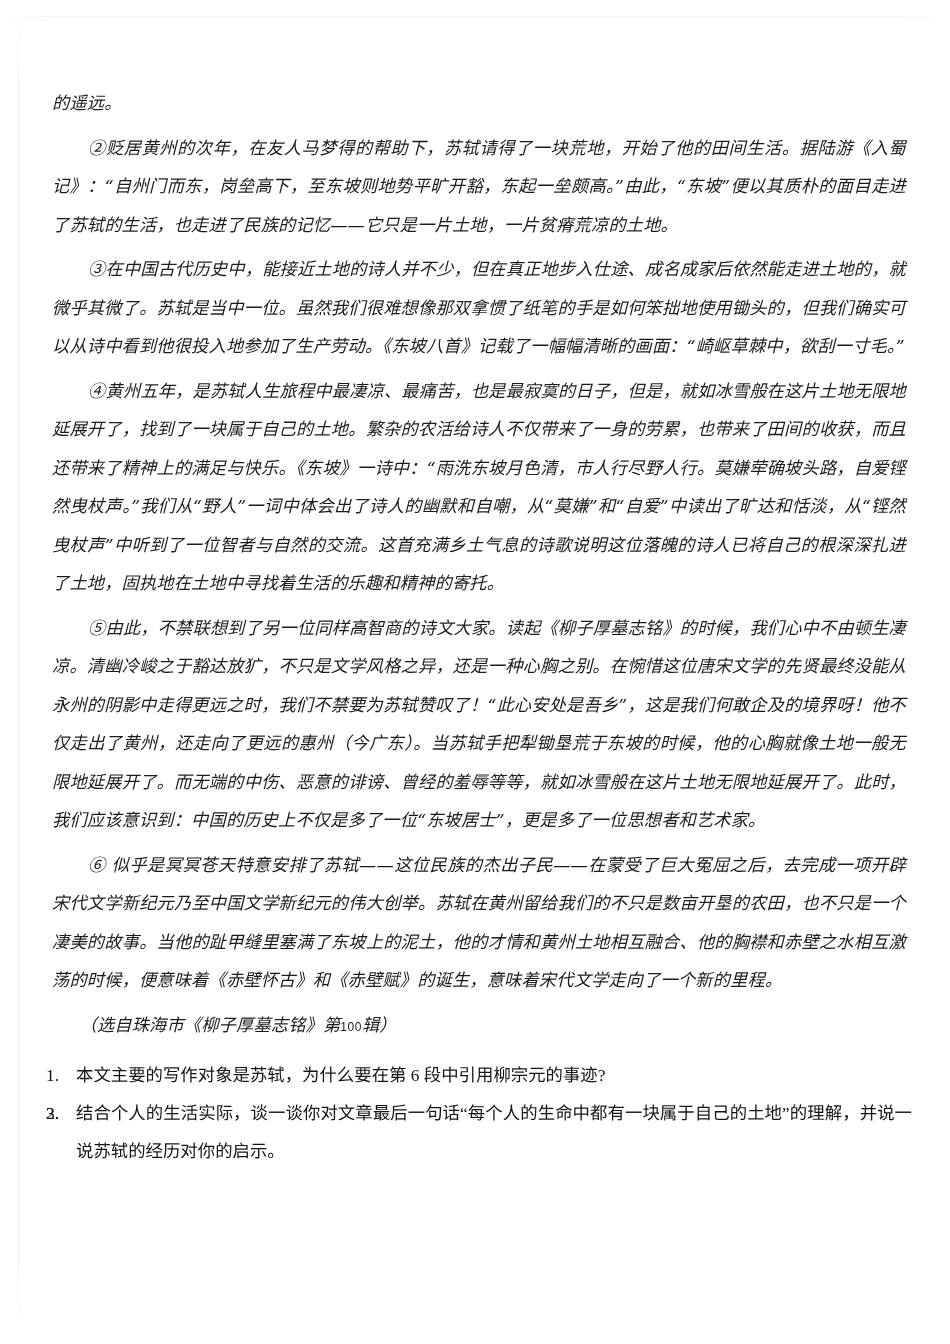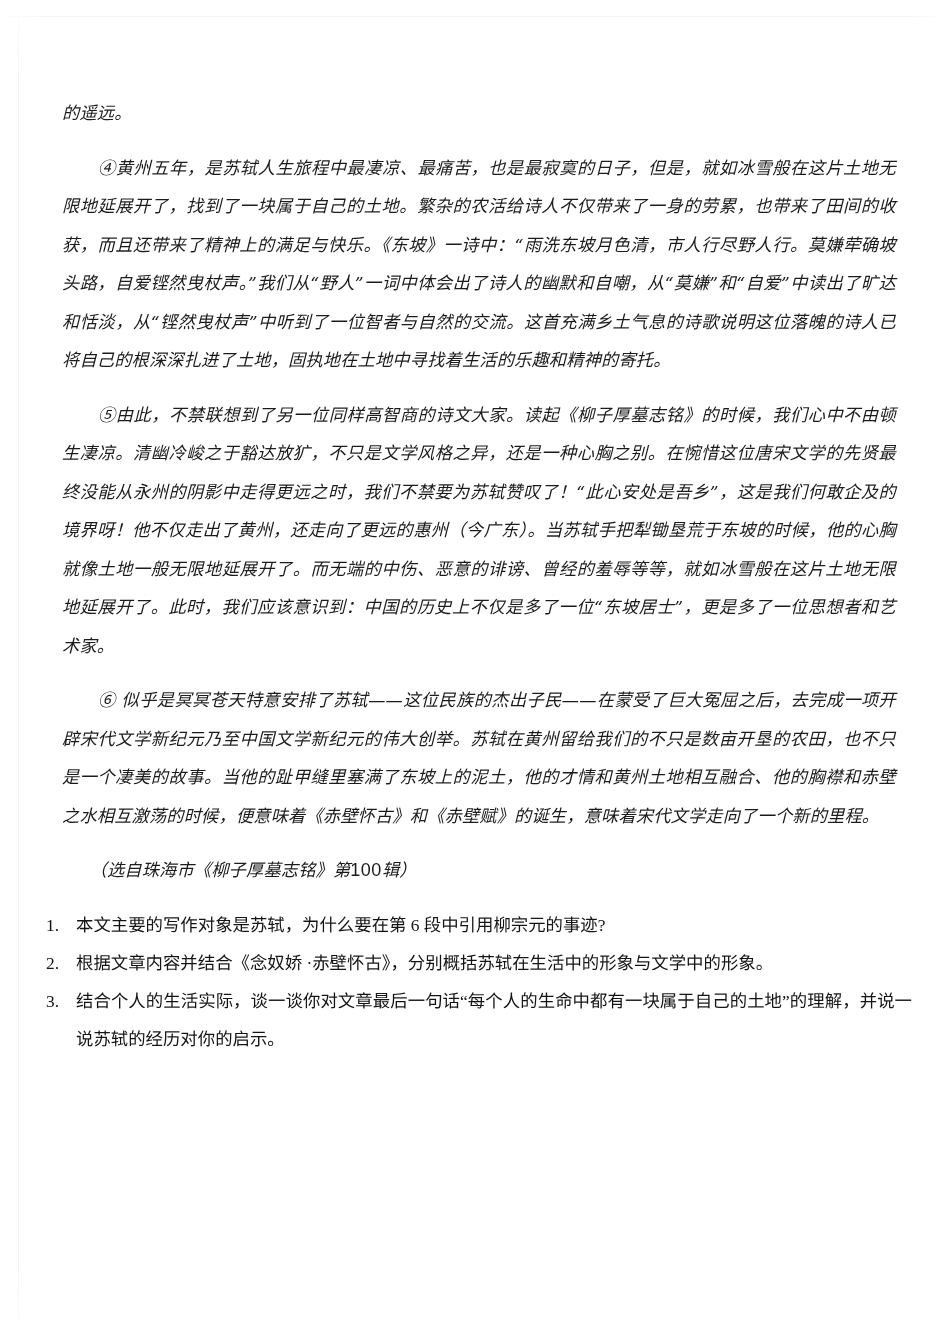--- a/index.html
+++ b/index.html
@@ -28,41 +28,41 @@
     font-family: "DejaVu Serif", "Liberation Serif", serif;
     font-size: 17.2px;
     line-height: 38.5px;
     color: #1b1b1b;
     text-align: justify;
     text-justify: inter-ideograph;
     letter-spacing: 0.2px;
     margin: 0;
   }
   .passage p {
-    margin: 16px;
+    margin: 6px;
     padding: 0;
     text-align: justify;
     text-justify: inter-ideograph;
     font-style: italic;
   }
   .p-indent {
     text-indent: 2.1em;
   }
   .p-flush {
     text-indent: 0;
   }
   
   .credit {
     text-indent: 1.6em;
     font-style: italic;
   }
   .credit .latin {
     font-style: normal;
     font-family: "Liberation Sans", sans-serif;
-    font-size: 18px;
+    font-size: 12px;
     letter-spacing: .5px;
   }
   
   .questions {
     margin-top: 10px;
     font-family: "Liberation Serif", "DejaVu Serif", serif;
     font-size: 17.4px;
     line-height: 38px;
     color: #141414;
   }
@@ -106,38 +106,40 @@
 
   <div class="edge-top"></div>
   <div class="edge-left"></div>
 
   <div class="content">
 
     <div class="passage">
 
       <p class="p-flush">的遥远。</p>
 
+      <p class="p-indent">②贬居黄州的次年，在友人马梦得的帮助下，苏轼请得了一块荒地，开始了他的田间生活。据陆游《入蜀记》：“自州门而东，岗垒高下，至东坡则地势平旷开豁，东起一垒颇高。”由此，“东坡”便以其质朴的面目走进了苏轼的生活，也走进了民族的记忆——它只是一片土地，一片贫瘠荒凉的土地。</p>
 
+      <p class="p-indent">③在中国古代历史中，能接近土地的诗人并不少，但在真正地步入仕途、成名成家后依然能走进土地的，就微乎其微了。苏轼是当中一位。虽然我们很难想像那双拿惯了纸笔的手是如何笨拙地使用锄头的，但我们确实可以从诗中看到他很投入地参加了生产劳动。《东坡八首》记载了一幅幅清晰的画面：“崎岖草棘中，欲刮一寸毛。”</p>
 
       <p class="p-indent">④黄州五年，是苏轼人生旅程中最凄凉、最痛苦，也是最寂寞的日子，但是，就如冰雪般在这片土地无限地延展开了，找到了一块属于自己的土地。繁杂的农活给诗人不仅带来了一身的劳累，也带来了田间的收获，而且还带来了精神上的满足与快乐。《东坡》一诗中：“雨洗东坡月色清，市人行尽野人行。莫嫌荦确坡头路，自爱铿然曳杖声。”我们从“野人”一词中体会出了诗人的幽默和自嘲，从“莫嫌”和“自爱”中读出了旷达和恬淡，从“铿然曳杖声”中听到了一位智者与自然的交流。这首充满乡土气息的诗歌说明这位落魄的诗人已将自己的根深深扎进了土地，固执地在土地中寻找着生活的乐趣和精神的寄托。</p>
 
       <p class="p-indent">⑤由此，不禁联想到了另一位同样高智商的诗文大家。读起《柳子厚墓志铭》的时候，我们心中不由顿生凄凉。清幽冷峻之于豁达放犷，不只是文学风格之异，还是一种心胸之别。在惋惜这位唐宋文学的先贤最终没能从永州的阴影中走得更远之时，我们不禁要为苏轼赞叹了！“此心安处是吾乡”，这是我们何敢企及的境界呀！他不仅走出了黄州，还走向了更远的惠州（今广东）。当苏轼手把犁锄垦荒于东坡的时候，他的心胸就像土地一般无限地延展开了。而无端的中伤、恶意的诽谤、曾经的羞辱等等，就如冰雪般在这片土地无限地延展开了。此时，我们应该意识到：中国的历史上不仅是多了一位“东坡居士”，更是多了一位思想者和艺术家。</p>
 
       <p class="p-indent">⑥ 似乎是冥冥苍天特意安排了苏轼——这位民族的杰出子民——在蒙受了巨大冤屈之后，去完成一项开辟宋代文学新纪元乃至中国文学新纪元的伟大创举。苏轼在黄州留给我们的不只是数亩开垦的农田，也不只是一个凄美的故事。当他的趾甲缝里塞满了东坡上的泥土，他的才情和黄州土地相互融合、他的胸襟和赤壁之水相互激荡的时候，便意味着《赤壁怀古》和《赤壁赋》的诞生，意味着宋代文学走向了一个新的里程。</p>
 
 
 
       <p class="credit"><span>（选自珠海市《柳子厚墓志铭》第</span><span class="latin">100</span><span>辑）</span></p>
 
     </div>
 
     <div class="questions">
 
       <p class="q"><span class="qnum">1.</span><span>本文主要的写作对象是苏轼，为什么要在第 6 段中引用柳宗元的事迹?</span></p>
 
-      <p class="q"><span class="qnum">2.</span><span>根据文章内容并结合《念奴娇 ·赤壁怀古》，分别概括苏轼在生活中的形象与文学中的形象。</span></p>
+      <p class="q"><span class="qnum">2.</span></p>
 
       <p class="q"><span class="qnum">3.</span><span>结合个人的生活实际，谈一谈你对文章最后一句话“每个人的生命中都有一块属于自己的土地”的理解，并说一说苏轼的经历对你的启示。</span></p>
 
     </div>
 
   </div>
 </div>
 
 </body></html>

